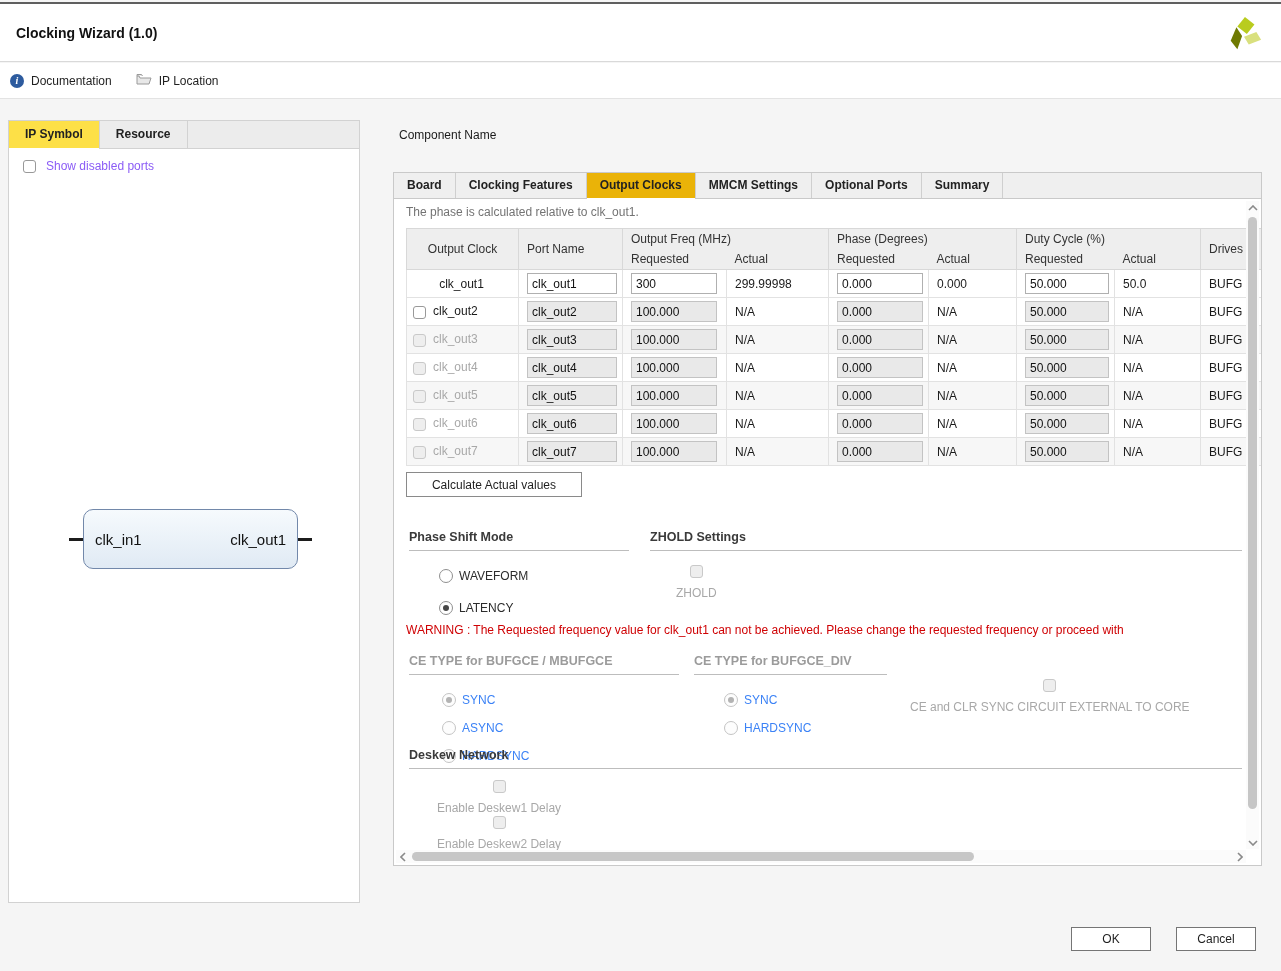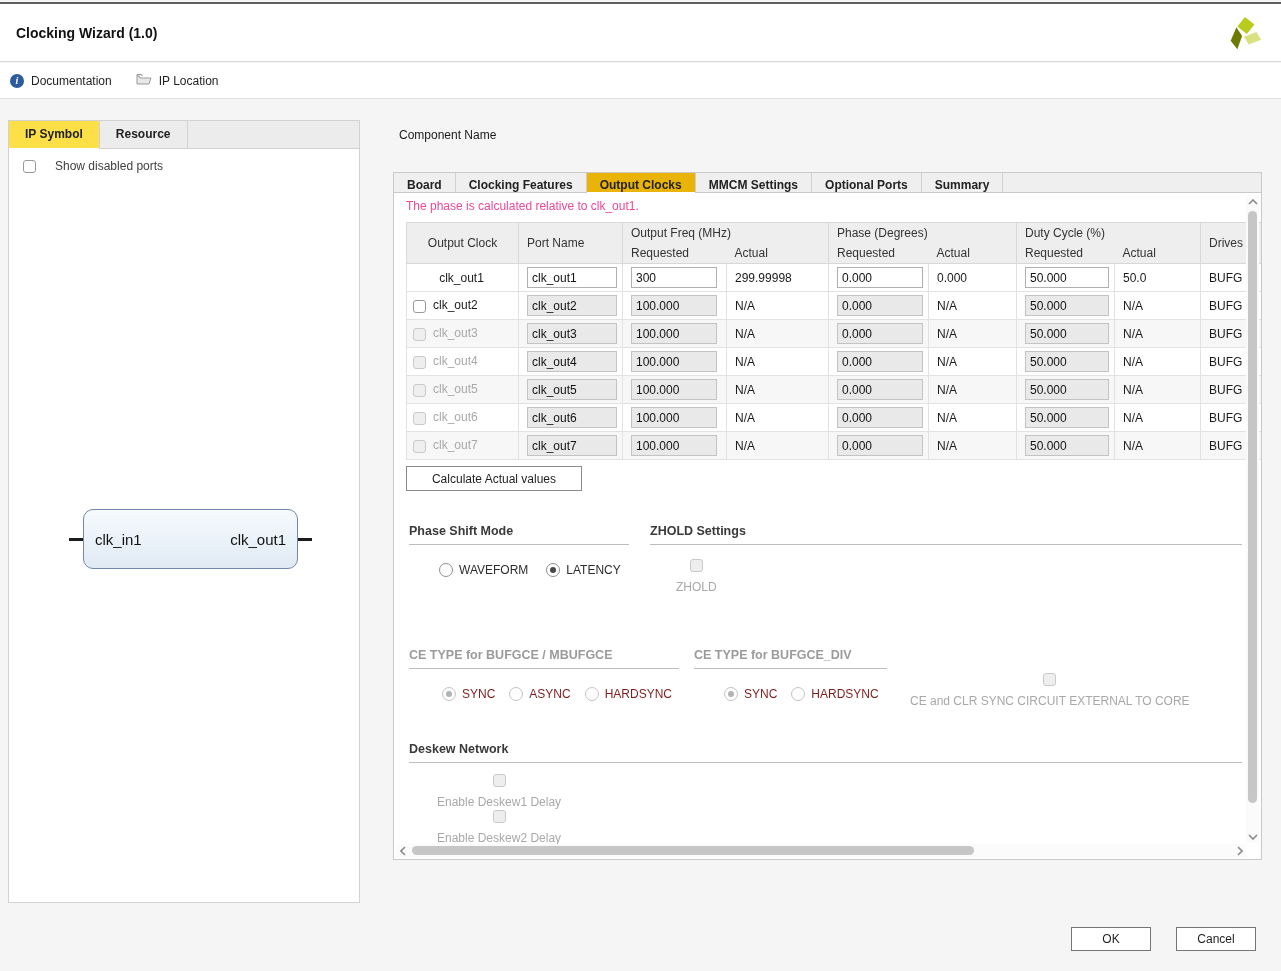--- a/index.html
+++ b/index.html
@@ -14,38 +14,38 @@
   .toolbar { position:absolute; top:63px; left:0; right:0; height:36px; background:#ffffff; border-bottom:1px solid #e3e3e3; display:flex; align-items:center; padding-left:10px; gap:24px; }
   .tool-item { display:flex; align-items:center; gap:7px; font-size:12px; color:#1f1f1f; cursor:default; }
   .info-icon { width:14px; height:14px; border-radius:50%; background:#2d5b9e; color:#fff; font-size:10px; font-weight:bold; font-family:"Liberation Serif", serif; display:flex; align-items:center; justify-content:center; font-style:italic; }
 
   
   .left-panel { position:absolute; left:8px; top:120px; width:352px; height:783px; background:#fff; border:1px solid #d2d2d2; }
   .lp-tabs { display:flex; height:28px; background:#ececec; border-bottom:1px solid #d2d2d2; }
   .lp-tab { padding:0 16px; line-height:27px; font-size:12px; font-weight:bold; color:#222; border-right:1px solid #d2d2d2; cursor:default; }
   .lp-tab.active { background:#fde047; position:relative; }
   .lp-tab.active::after { content:""; position:absolute; left:0; right:0; bottom:-1px; height:1px; background:#fff; }
-  .lp-check { position:absolute; left:14px; top:38px; display:flex; align-items:center; gap:19px; font-size:12px; color:#404040; }
+  .lp-check { position:absolute; left:14px; top:38px; display:flex; align-items:center; gap:10px; font-size:12px; color:#8b5cf6; }
 
   .ip-symbol { position:absolute; left:74px; top:388px; width:215px; height:60px; border:1px solid #7288aa; border-radius:10px; background:linear-gradient(#f6fafd,#e0eaf4); display:flex; align-items:center; justify-content:space-between; padding:0 11px; font-size:15px; color:#111; }
   .stub { position:absolute; top:417px; width:14px; height:3px; background:#1c1c1c; }
   .stub.l { left:60px; } .stub.r { left:289px; }
 
   
   .comp-row { position:absolute; left:399px; top:128px; display:flex; align-items:center; gap:10px; font-size:12px; }
   .comp-input { width:736px; height:23px; border:1px solid #c9c9c9; background:#fff; font-size:12px; padding:0 6px; font-family:"Liberation Sans", sans-serif; }
 
   .main-box { position:absolute; left:393px; top:172px; width:869px; height:694px; }
-  .m-tabs { display:flex; height:20px; background:#efefef; border:1px solid #c9c9c9; border-bottom:none; }
+  .m-tabs { display:flex; height:26px; background:#efefef; border:1px solid #c9c9c9; border-bottom:none; }
   .m-tab { padding:0 13px; line-height:25px; font-size:12px; font-weight:bold; color:#222; border-right:1px solid #cfcfcf; cursor:default; }
   .m-tab.active { background:#eab308; position:relative; }
   .m-tab.active::after { content:""; position:absolute; left:0; right:0; bottom:-1px; height:1px; background:#fff; z-index:3; }
   .m-content { position:relative; width:869px; height:668px; background:#fff; border:1px solid #c9c9c9; border-top:1px solid #c9c9c9; overflow:hidden; }
 
-  .note { position:absolute; left:12px; top:6px; font-size:12px; color:#ec4899; }
+  .note { position:absolute; left:12px; top:6px; font-size:12px; color:#737373; }
 
   
   .tbl-wrap { position:absolute; left:12px; top:29px; width:1005px; height:239px; overflow:hidden; }
   table.oc { border-collapse:collapse; table-layout:fixed; width:860px; font-size:12px; }
   table.oc th { background:#eeeeee; font-weight:normal; color:#333; border:1px solid #d8d8d8; text-align:left; padding:3px 8px; height:20px; }
   table.oc th.g { border-bottom:none; }
   table.oc th.sub { border-top:none; }
   table.oc th.req { border-right:none; }
   table.oc th.act { border-left:none; }
   table.oc th.center { text-align:center; }
@@ -59,23 +59,23 @@
   .cb { display:inline-block; width:13px; height:13px; border:1px solid #999; border-radius:3px; background:#fff; vertical-align:middle; }
   .cb-dis { background:#eeeeee; border-color:#c9c9c9; }
   .dim { color:#a8a8a8; }
 
   .calc-btn { position:absolute; left:12px; top:273px; width:176px; height:25px; background:#fff; border:1px solid #8a8a8a; font-size:12px; color:#1f1f1f; font-family:"Liberation Sans", sans-serif; cursor:default; }
 
   .sec-h { position:absolute; font-size:12.5px; font-weight:bold; color:#3a3a3a; white-space:nowrap; }
   .sec-h.gray { color:#9b9b9b; }
   .rule { position:absolute; height:1px; background:#bdbdbd; }
 
-  .radio-row { position:absolute; display:flex; gap:18px; }
+  .radio-row { position:absolute; display:flex; gap:18px;flex-direction:column; }
   .radio-item { display:flex; align-items:center; gap:6px; font-size:12px; color:#2c2c2c; }
-  .radio-item.dim { color:#7f1d1d; }
+  .radio-item.dim { color:#3b82f6; }
   .radio { width:14px; height:14px; border:1px solid #8f8f8f; border-radius:50%; background:#fff; position:relative; display:inline-block; }
   .radio.checked::after { content:""; position:absolute; left:3px; top:3px; width:6px; height:6px; border-radius:50%; background:#474747; }
   .radio.dis { border-color:#c4c4c4; background:#fdfdfd; }
   .radio.dis.checked::after { background:#b3b3b3; }
 
   .chk-item { position:absolute; display:flex; align-items:center; gap:8px; font-size:12px;flex-direction:column; }
   .warning { position:absolute; left:12px; top:424px; width:846px; white-space:nowrap; overflow:hidden; font-size:12px; color:#cf0204; }
 
   
   .vscroll { position:absolute; right:2px; top:2px; width:13px; height:648px; background:#fbfbfb; }
@@ -281,20 +281,21 @@
         </span>
       </div>
 
     <div class="sec-h" style="left:256px; top:331px;">ZHOLD Settings</div>
     <div class="rule" style="left:256px; top:351px; width:592px;"></div>
     <div class="chk-item dim" style="left:282px; top:366px;">
       <span class="cb cb-dis"></span>
       <span>ZHOLD</span>
     </div>
 
+    <div class="warning">WARNING : The Requested frequency value for clk_out1 can not be achieved. Please change the requested frequency or proceed with</div>
 
     <div class="sec-h gray" style="left:15px; top:455px;">CE TYPE for BUFGCE / MBUFGCE</div>
     <div class="rule" style="left:15px; top:475px; width:270px;"></div>
     <div class="sec-h gray" style="left:300px; top:455px;">CE TYPE for BUFGCE_DIV</div>
     <div class="rule" style="left:300px; top:475px; width:193px;"></div>
     <div class="radio-row" style="left:48px; top:494px; gap:14px;">
         <span class="radio-item dim">
           <span class="radio checked dis"></span>
           <span>SYNC</span>
         </span>

